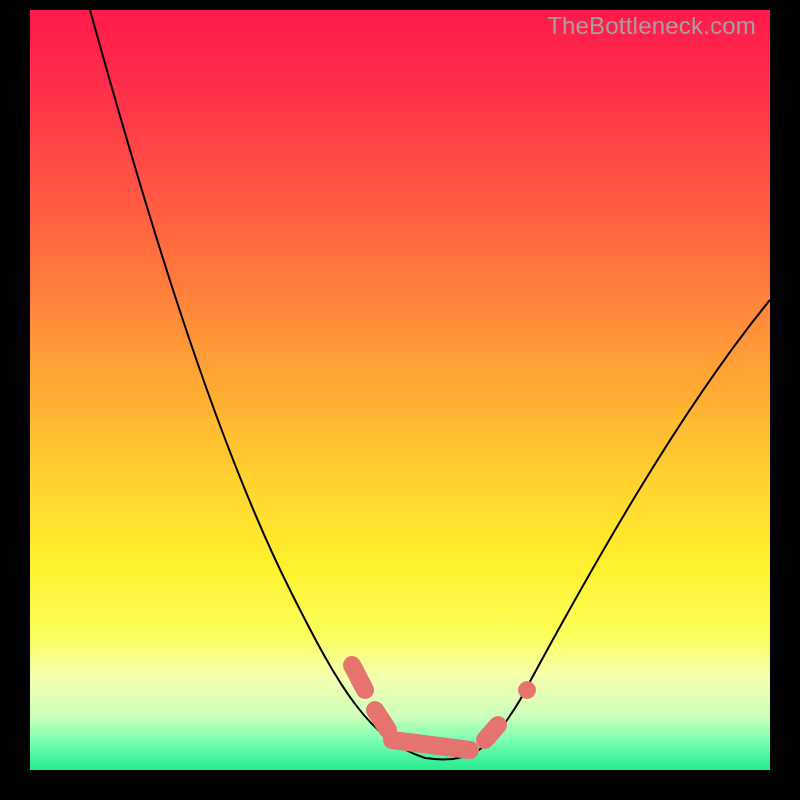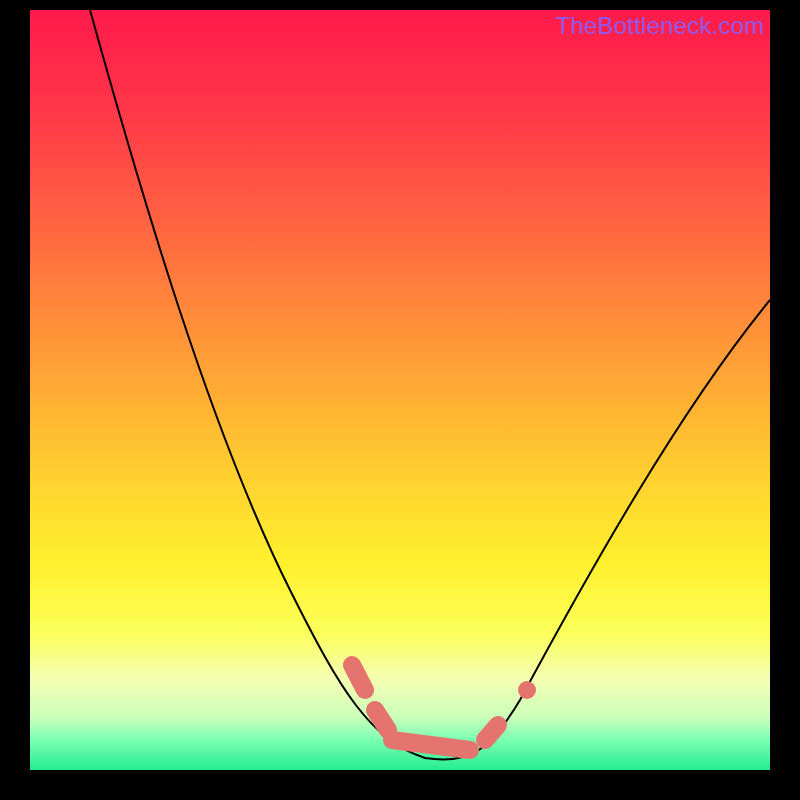--- a/index.html
+++ b/index.html
@@ -36,22 +36,22 @@
       #fcff5a 82%,
       #f4ffb3 88%,
       #ccffba 93%,
       #7cffb3 96%,
       #25ec8f 100%
     );
   }
   .watermark {
     position: absolute;
     top: 12px;
-    right: 36px;
-    color: #8b5cf6;
+    right: 44px;
+    color: #a3a3a3;
     font-size: 24px;
     font-weight: 400;
     letter-spacing: 0.2px;
     z-index: 10;
   }
   svg.curves {
     position: absolute;
     left: 0;
     top: 0;
     width: 740px;

